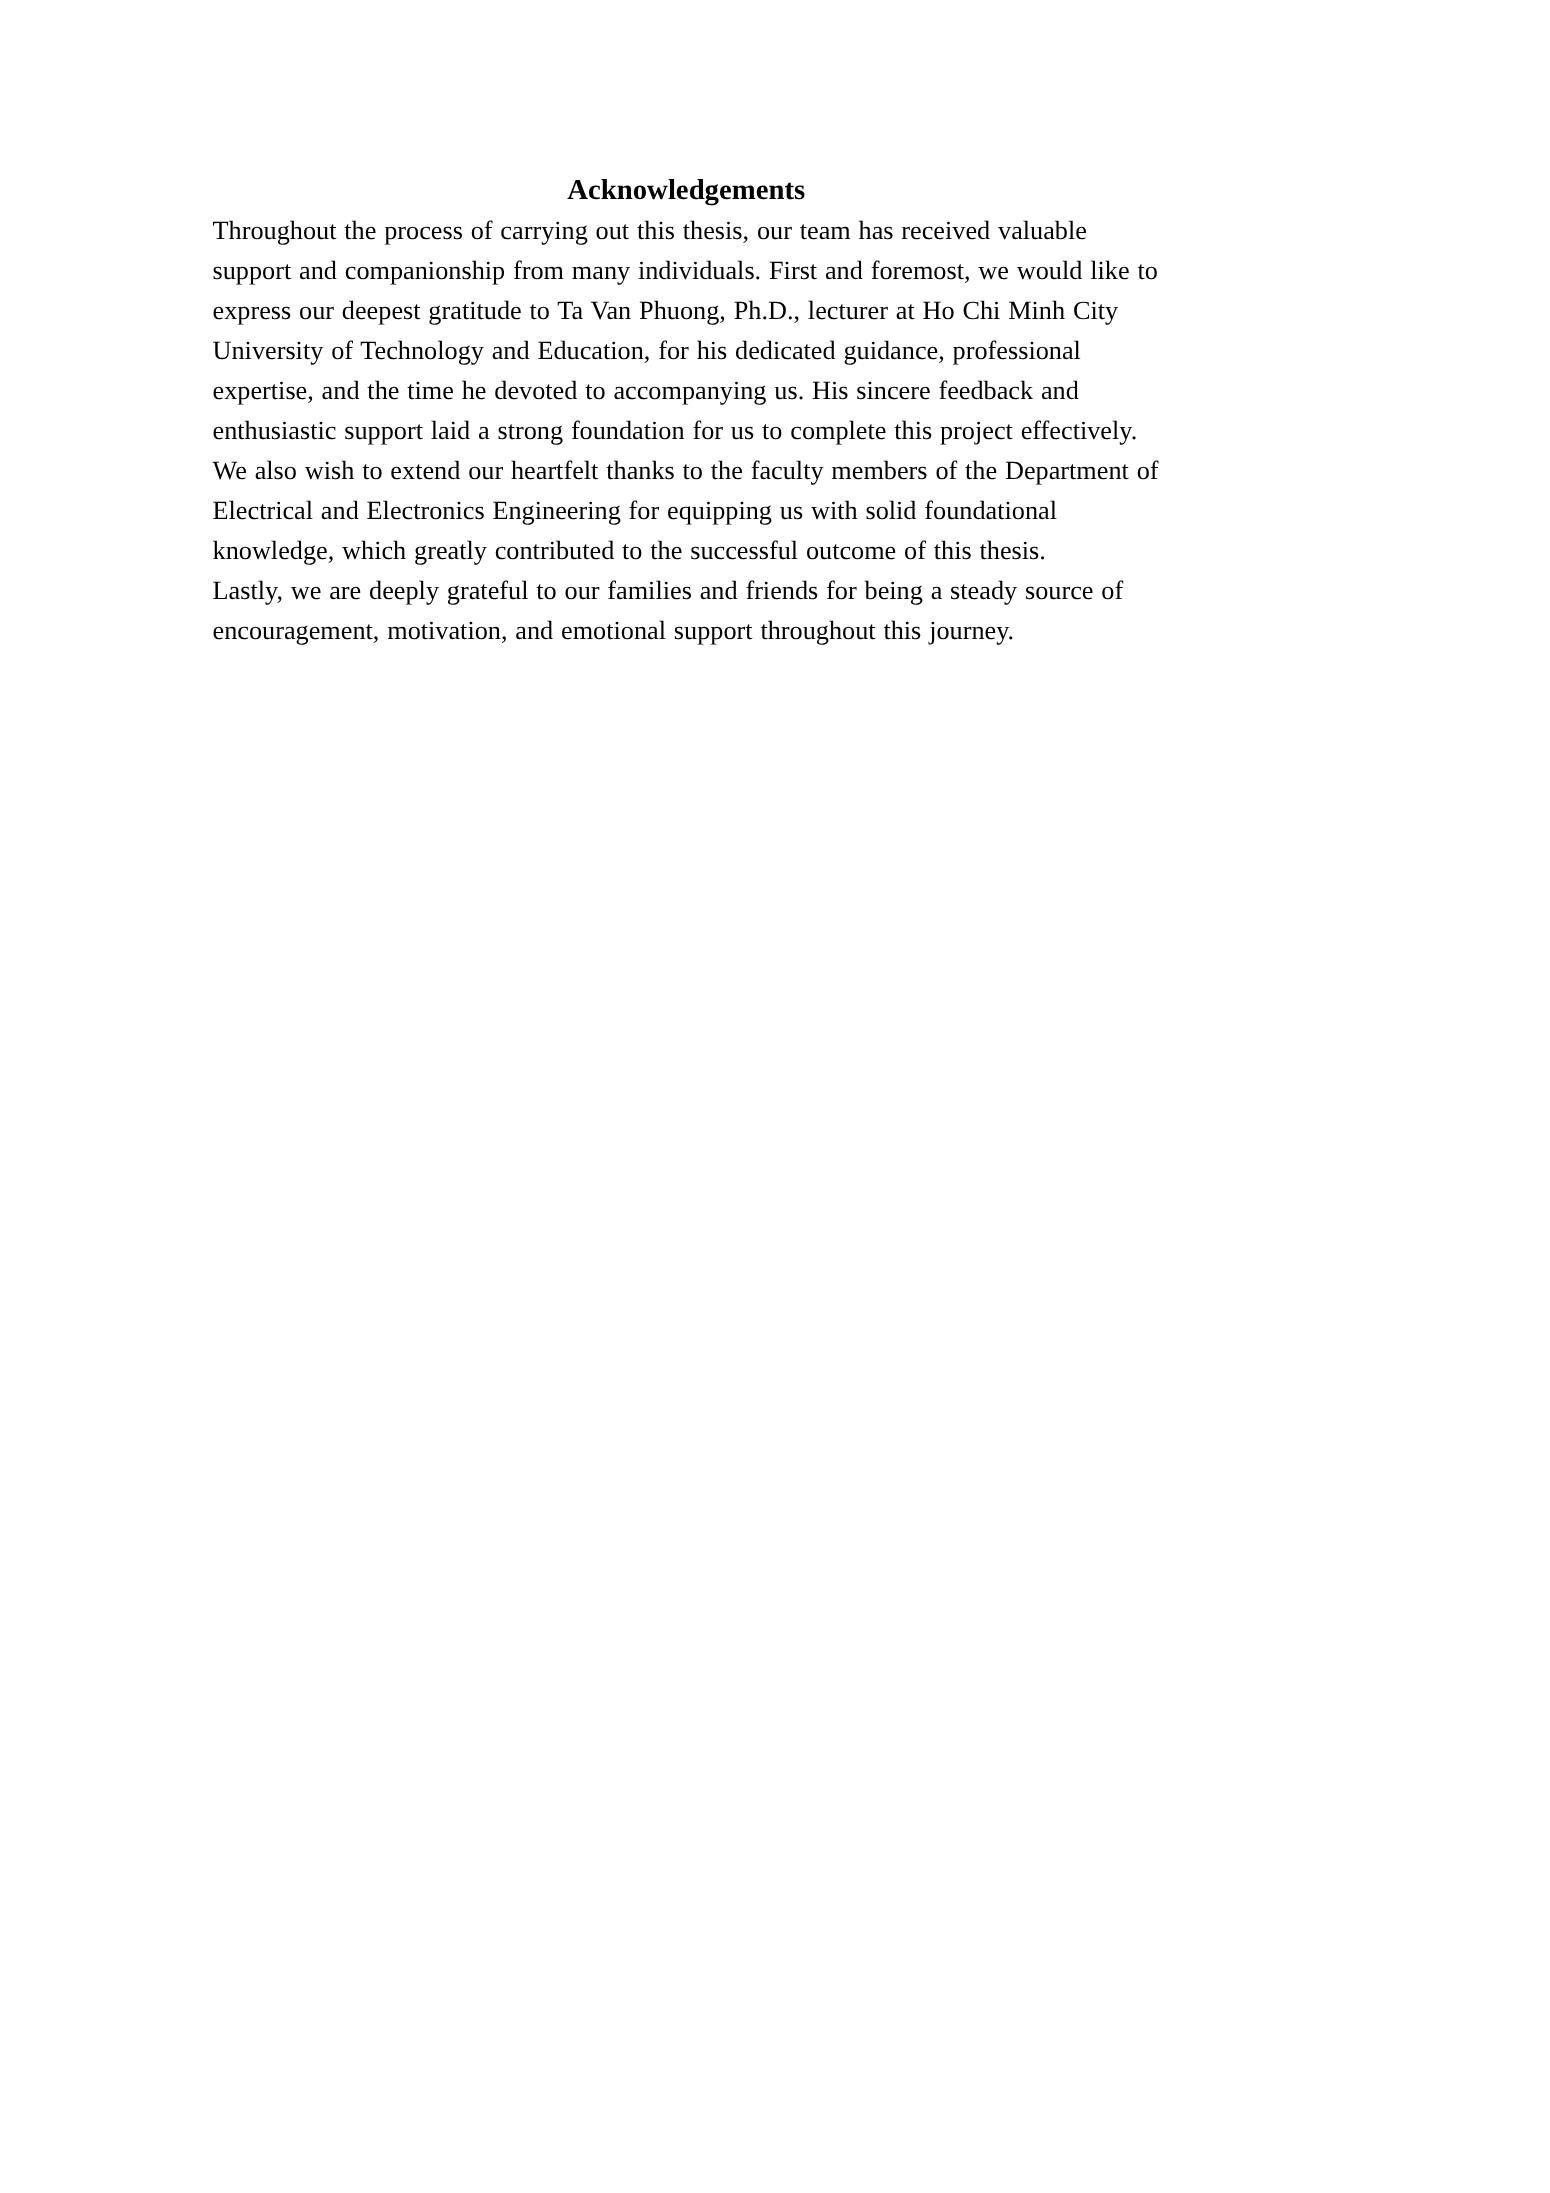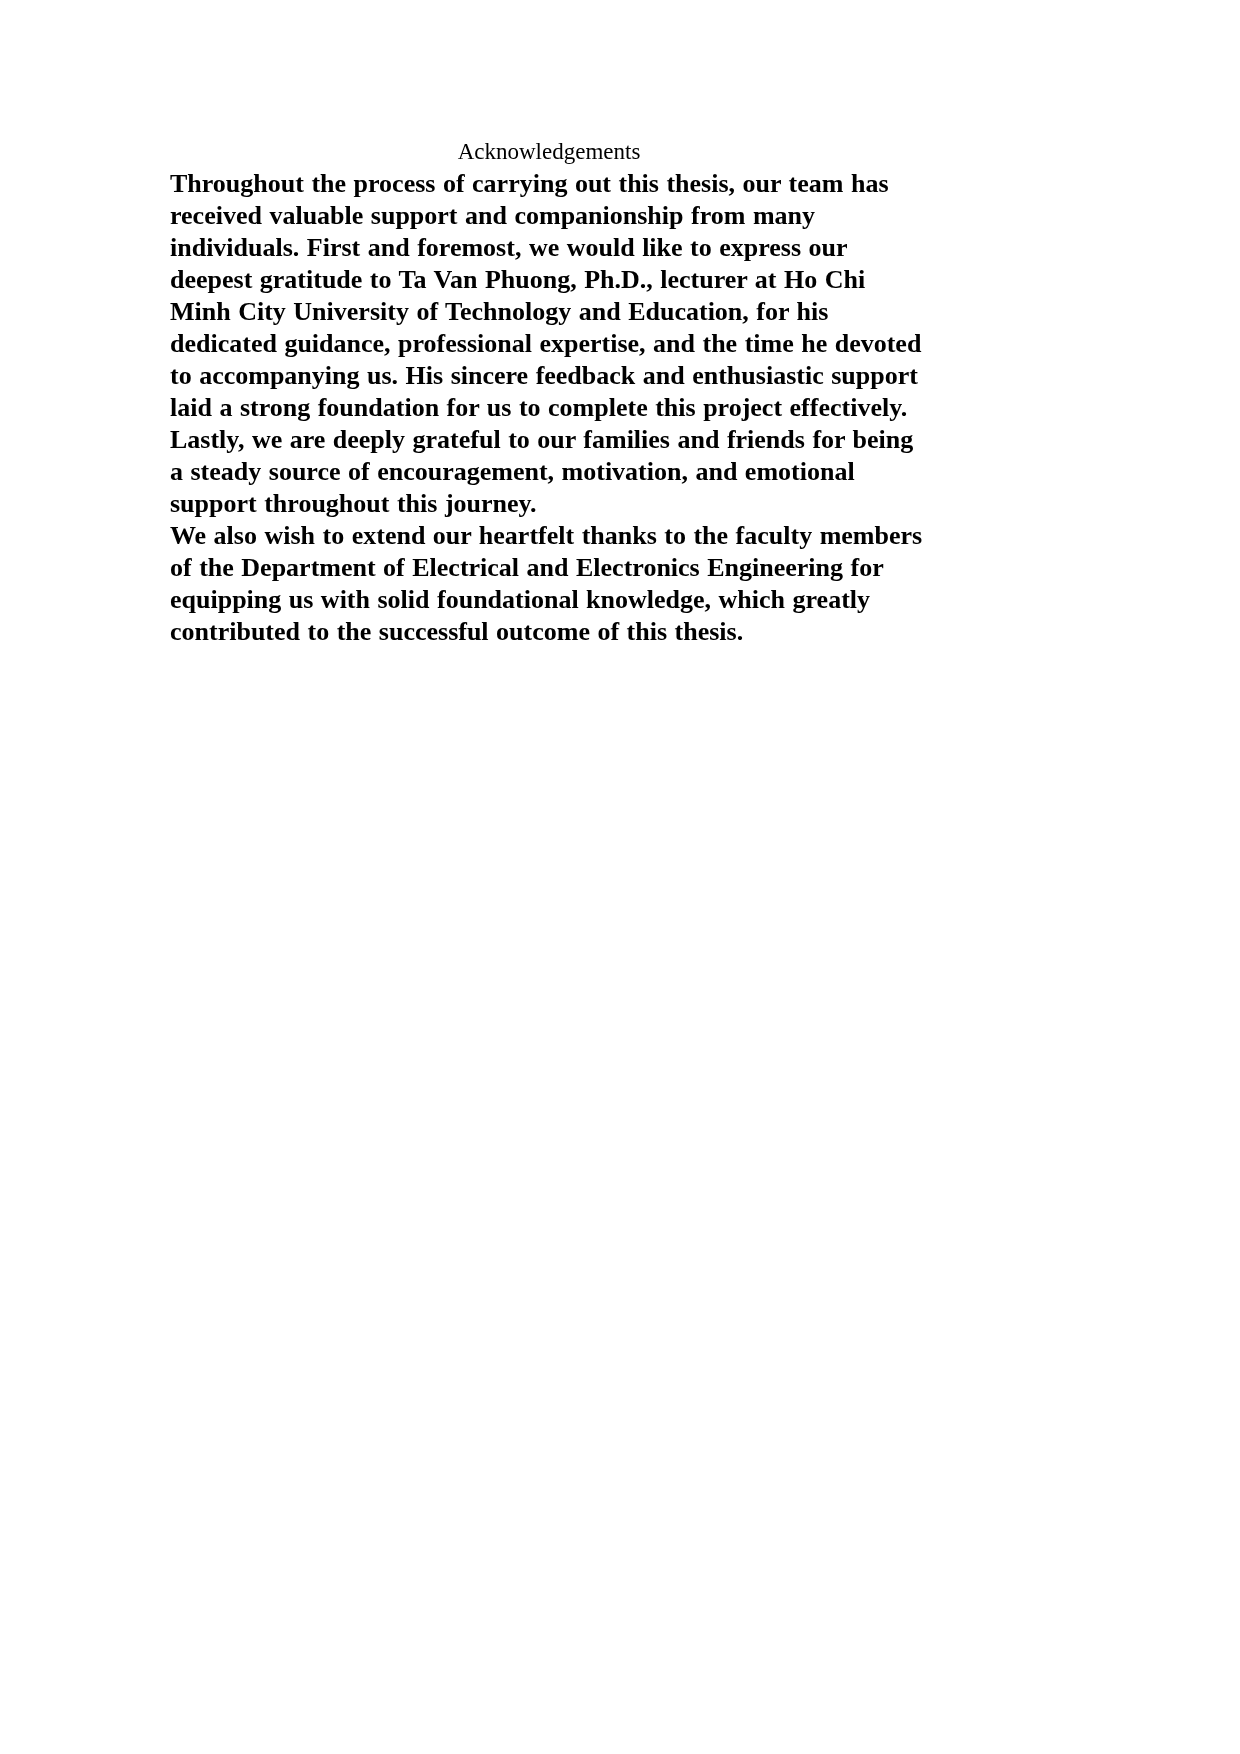--- a/index.html
+++ b/index.html
@@ -19,42 +19,41 @@
     left: 0;
     top: 0;
     width: 1240px;
     height: 1754px;
     background: #ffffff;
     box-sizing: border-box;
     padding: 136px 312px 0 170px; 
   }
   .doc-title {
     font-size: 23px;
-    font-weight: normal;
+    font-weight: bold;
     text-align: center;
     line-height: 32px;
     margin: 0;
   }
   .para {
-    font-size: 26px;
+    font-size: 21px;
     line-height: 32px;
     margin: 0;
     text-align: left;
     word-spacing: 1px;
-    font-weight: bold;
   }
   .closing {
     margin-top: 32px; 
   }
 </style>
 </head>
 <body>
 
 <div class="page">
   <h1 class="doc-title">Acknowledgements</h1>
 
   <p class="para">Throughout the process of carrying out this thesis, our team has received valuable support and companionship from many individuals. First and foremost, we would like to express our deepest gratitude to Ta Van Phuong, Ph.D., lecturer at Ho Chi Minh City University of Technology and Education, for his dedicated guidance, professional expertise, and the time he devoted to accompanying us. His sincere feedback and enthusiastic support laid a strong foundation for us to complete this project effectively.</p>
 
+  <p class="para">We also wish to extend our heartfelt thanks to the faculty members of the Department of Electrical and Electronics Engineering for equipping us with solid foundational knowledge, which greatly contributed to the successful outcome of this thesis.</p>
+
   <p class="para">Lastly, we are deeply grateful to our families and friends for being a steady source of encouragement, motivation, and emotional support throughout this journey.</p>
-
-  <p class="para">We also wish to extend our heartfelt thanks to the faculty members of the Department of Electrical and Electronics Engineering for equipping us with solid foundational knowledge, which greatly contributed to the successful outcome of this thesis.</p>
 
 </div>
 
 </body></html>

